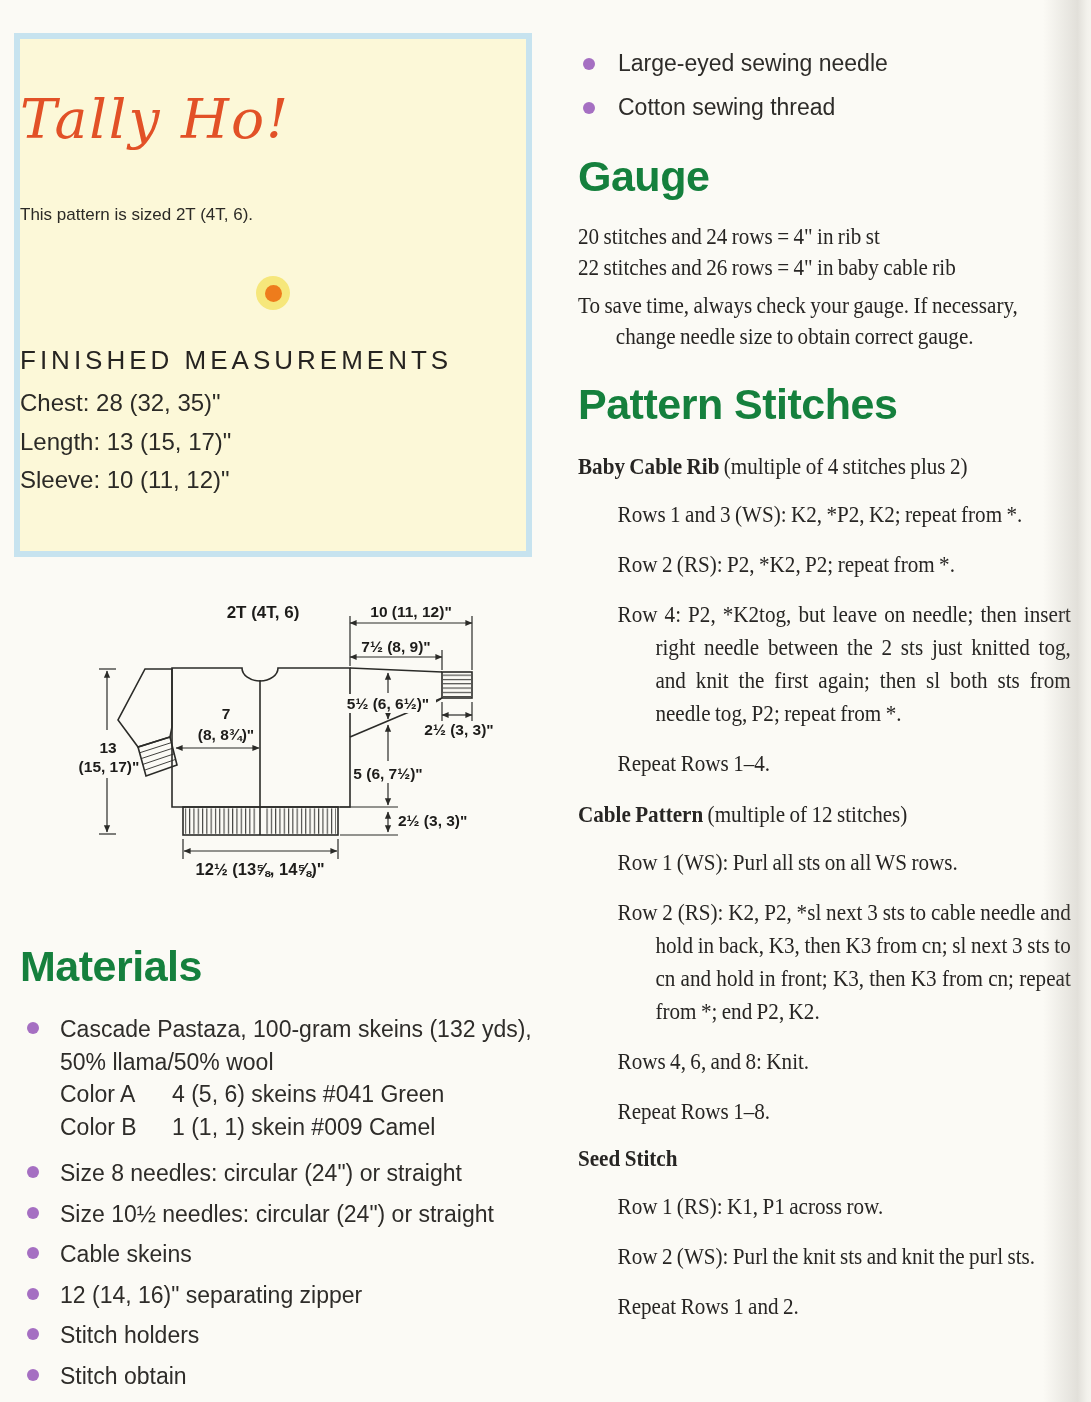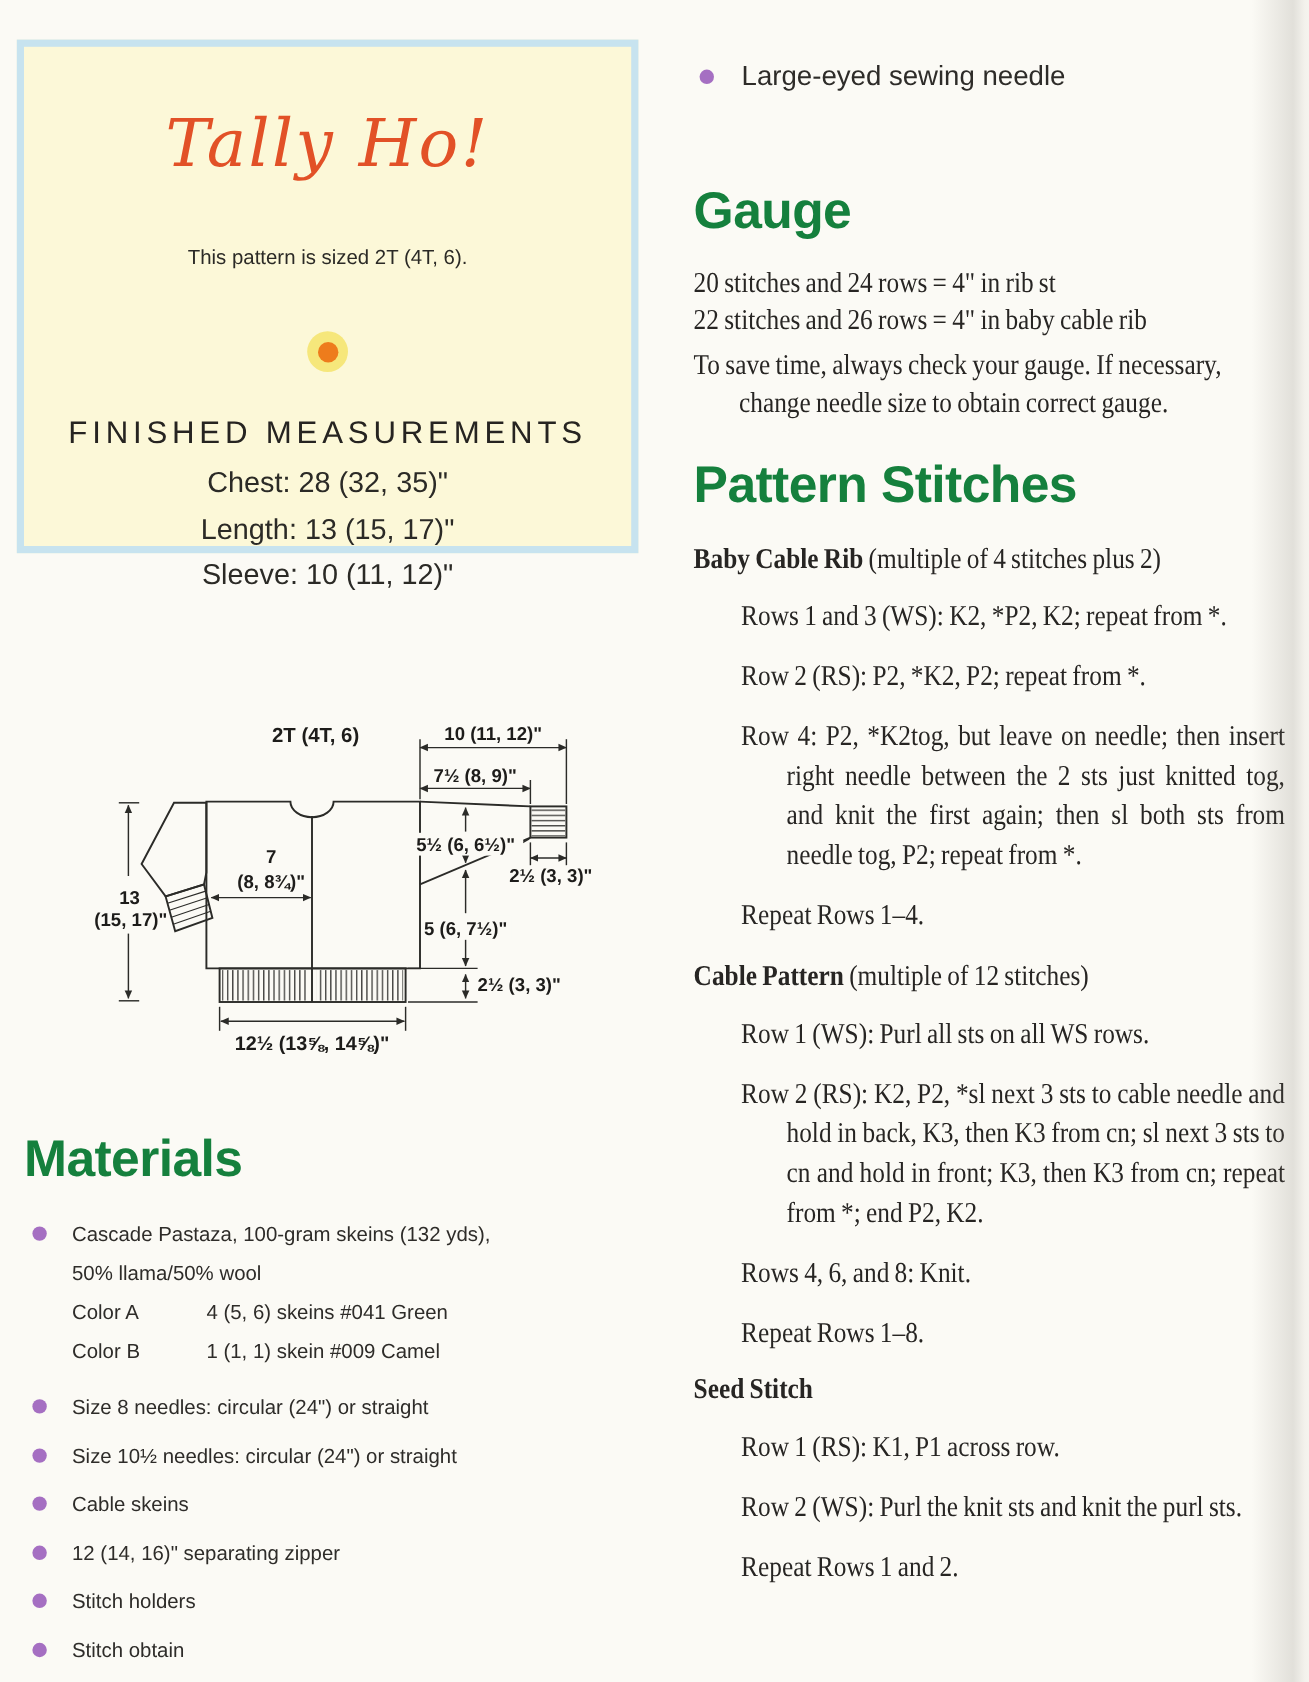--- a/index.html
+++ b/index.html
@@ -7,22 +7,22 @@
     position:relative; width:1091px; height:1402px; margin:0 auto;
     background:#fbfaf5; overflow:hidden;
     font-family:"Liberation Sans", sans-serif; color:#2e2c29;
   }
   .edge-shade {
     position:absolute; top:0; right:0; bottom:0; width:48px; pointer-events:none;
     background:linear-gradient(to right, rgba(125,120,110,0) 0%, rgba(125,120,110,0.20) 72%, rgba(170,165,155,0.10) 92%, rgba(235,232,226,0.35) 100%);
   }
   
   .info-box {
-    position:absolute; left:14px; top:33px; width:518px; height:428px; box-sizing:border-box;
-    background:#fcf8d8; border:6px solid #c7e3ef; text-align:center; color:#2b2a26;
+    position:absolute; left:14px; top:33px; width:518px; height:524px; box-sizing:border-box;
+    background:#fcf8d8; border:6px solid #c7e3ef; color:#2b2a26;
   }
   .tally {
     position:absolute; top:48px; left:0; right:0;
     font-family:"DejaVu Serif", serif; font-style:italic;
     font-size:55px; color:#e25127; letter-spacing:2px;
   }
   .sizing { position:absolute; top:166px; left:0; right:0; font-size:17px; }
   .dot-outer {
     position:absolute; top:237px; left:50%; transform:translateX(-50%);
     width:34px; height:34px; border-radius:50%; background:#f6e77b;
@@ -43,21 +43,21 @@
   .sl  { font-family:"Liberation Sans",sans-serif; font-weight:700; font-size:15.5px; fill:#1d1c1a; }
   .sl-title { font-size:17px; }
   .sl-lg { font-size:16.5px; }
   
   .h-teal { position:absolute; font-size:43px; font-weight:700; letter-spacing:-0.5px; color:#15803d; }
   .materials-h { left:20px;  top:942px; }
   .gauge-h     { left:578px; top:152px; }
   .ps-h        { left:578px; top:380px; }
   
   .blt { flex:none; width:12px; height:12px; border-radius:50%; background:#a56fc2; margin-top:9px; }
-  .materials-list { position:absolute; left:27px; top:1013px; width:540px; font-size:17px; }
+  .materials-list { position:absolute; left:27px; top:1013px; width:540px; font-size:23px; }
   .m-item { display:flex; margin-bottom:8px; }
   .m-item .blt { margin-right:21px; }
   .m-text { line-height:32.5px; white-space:nowrap; }
   .m-item.yarn { margin-bottom:14px; }
   .color-row { display:flex; }
   .color-label { width:112px; flex:none; }
   .supplies { position:absolute; left:583px; top:32px; font-size:23px; }
   .supply-item { display:flex; margin-bottom:16px; line-height:26px;margin-top:18px; }
   .supply-item .blt { margin-right:23px; margin-top:8px; }
   
@@ -222,20 +222,24 @@
       <span class="blt"></span>
       <div class="m-text">Stitch obtain</div>
     </div>
   </div>
 
   <div class="supplies">
     <div class="supply-item">
       <span class="blt"></span>
       <span>Large-eyed sewing needle</span>
     </div>
+    <div class="supply-item">
+      <span class="blt"></span>
+      <span>Cotton sewing thread</span>
+    </div>
   </div>
 
   <div class="h-teal gauge-h">Gauge</div>
   <div class="gauge-text serif">
     <div class="g-line">20 stitches and 24 rows = 4" in rib st</div>
     <div class="g-line">22 stitches and 26 rows = 4" in baby cable rib</div>
     <div class="g-note">
       <div class="g-line">To save time, always check your gauge. If necessary,</div>
       <div class="g-line g-note-cont">change needle size to obtain correct gauge.</div>
     </div>

